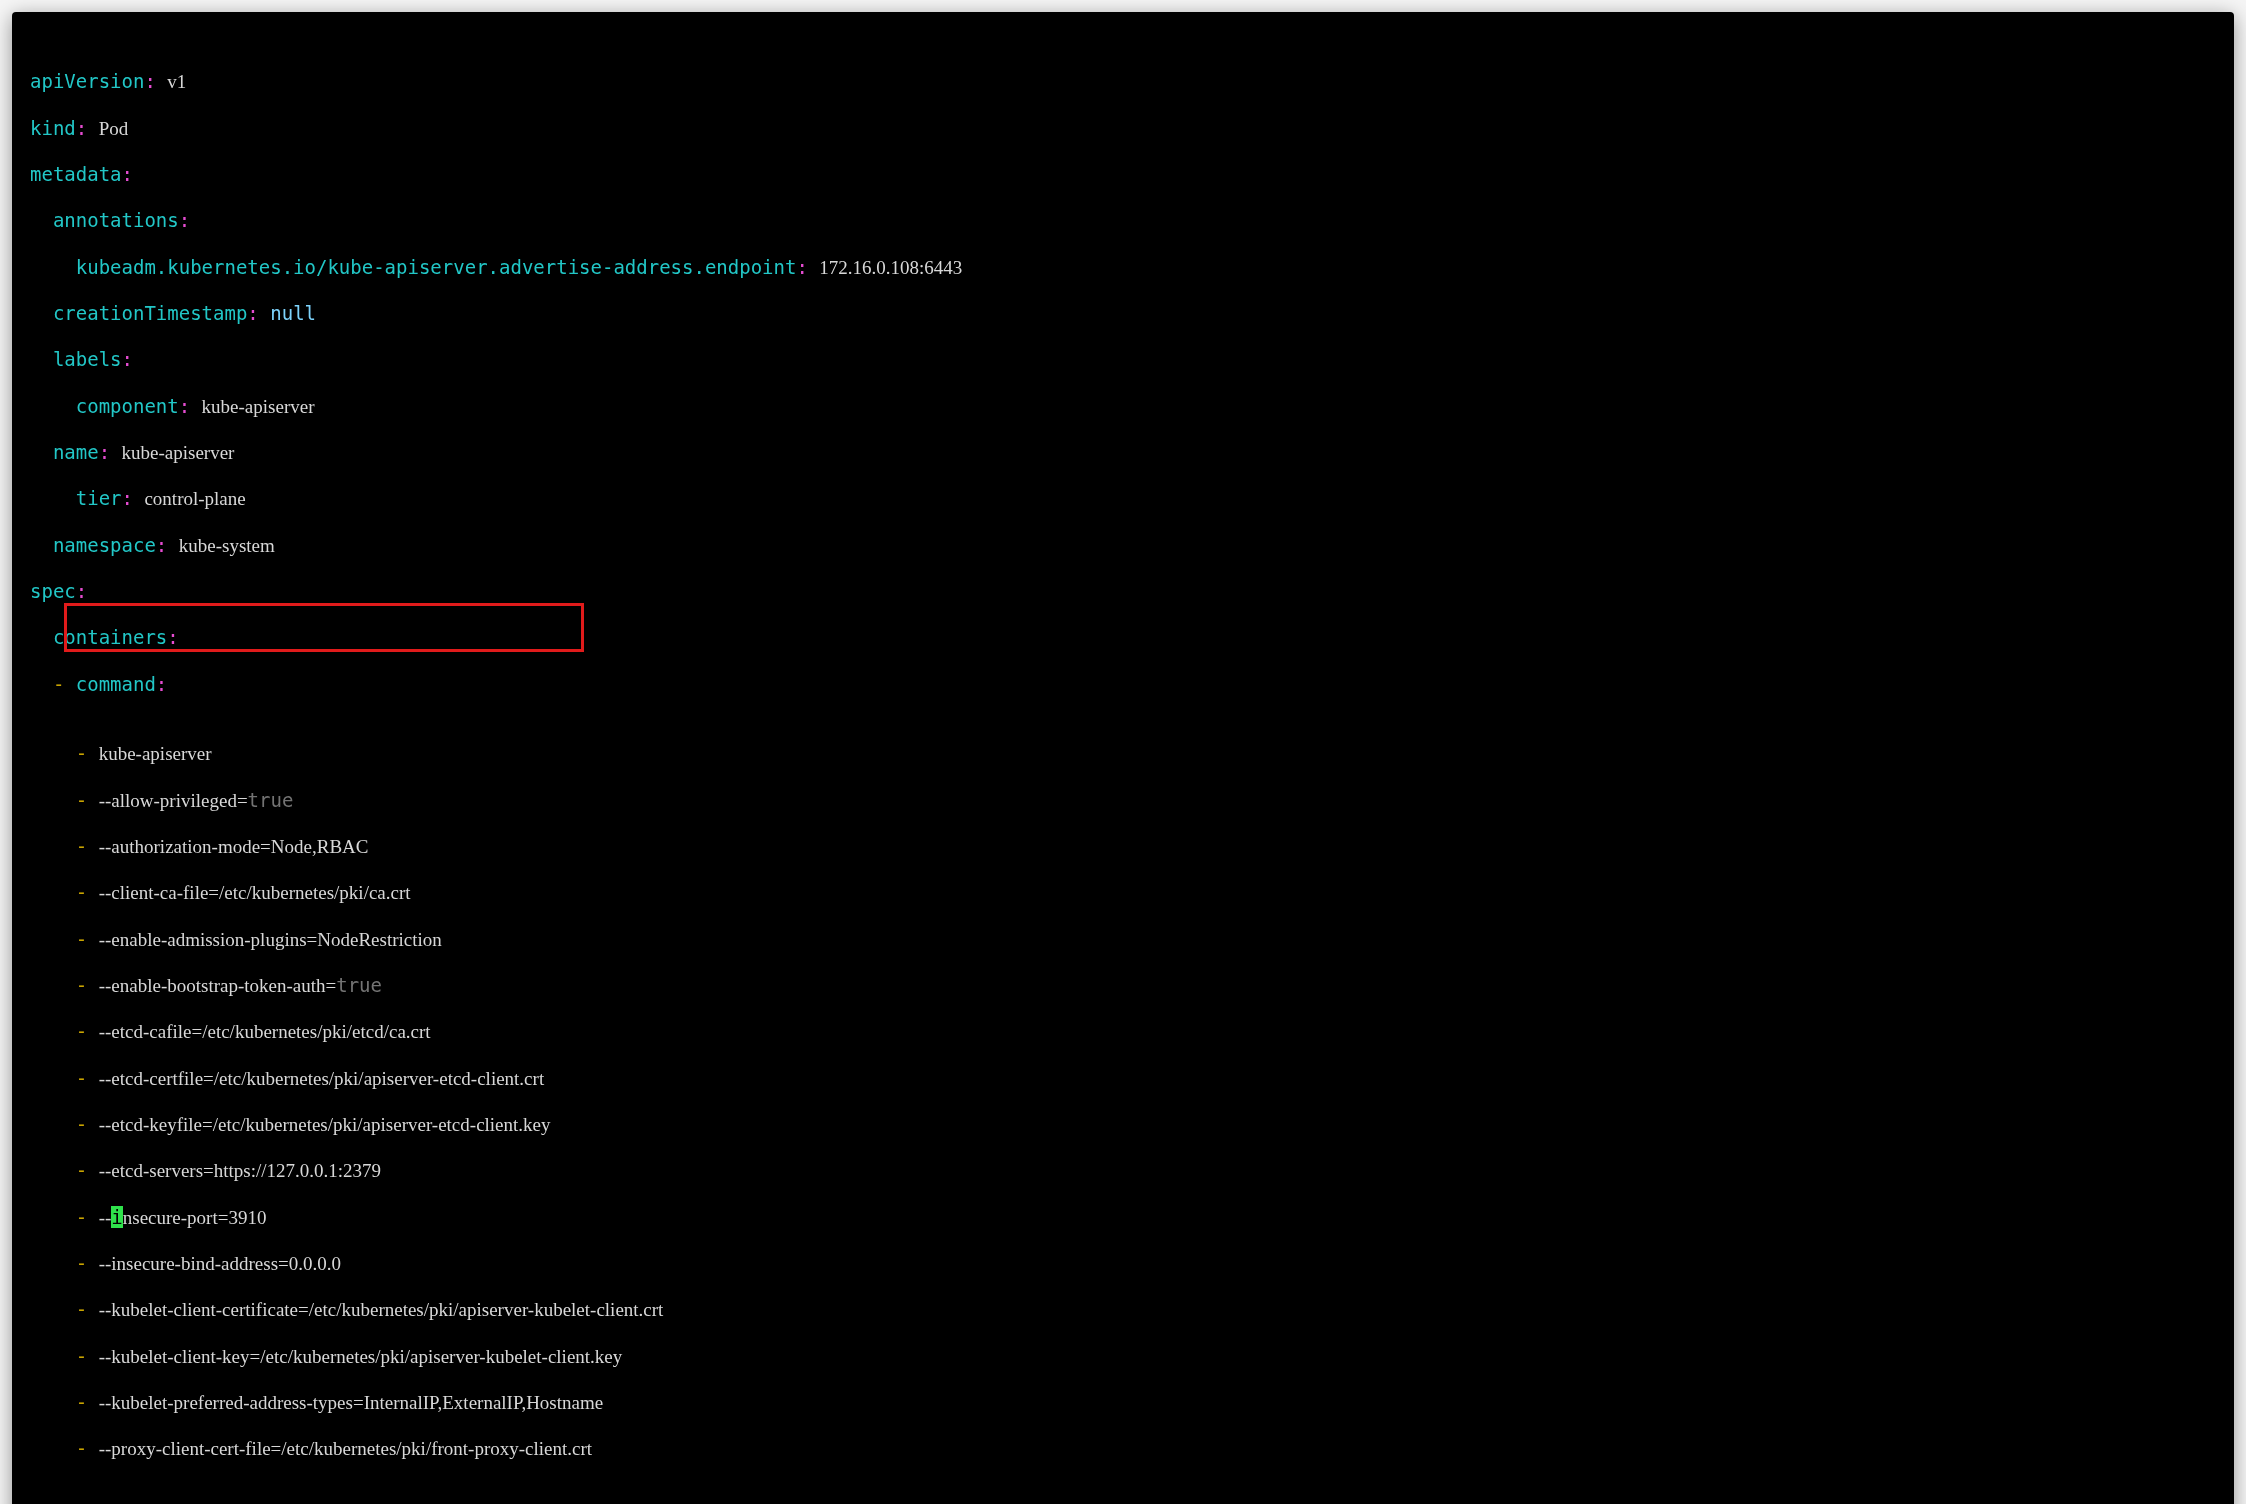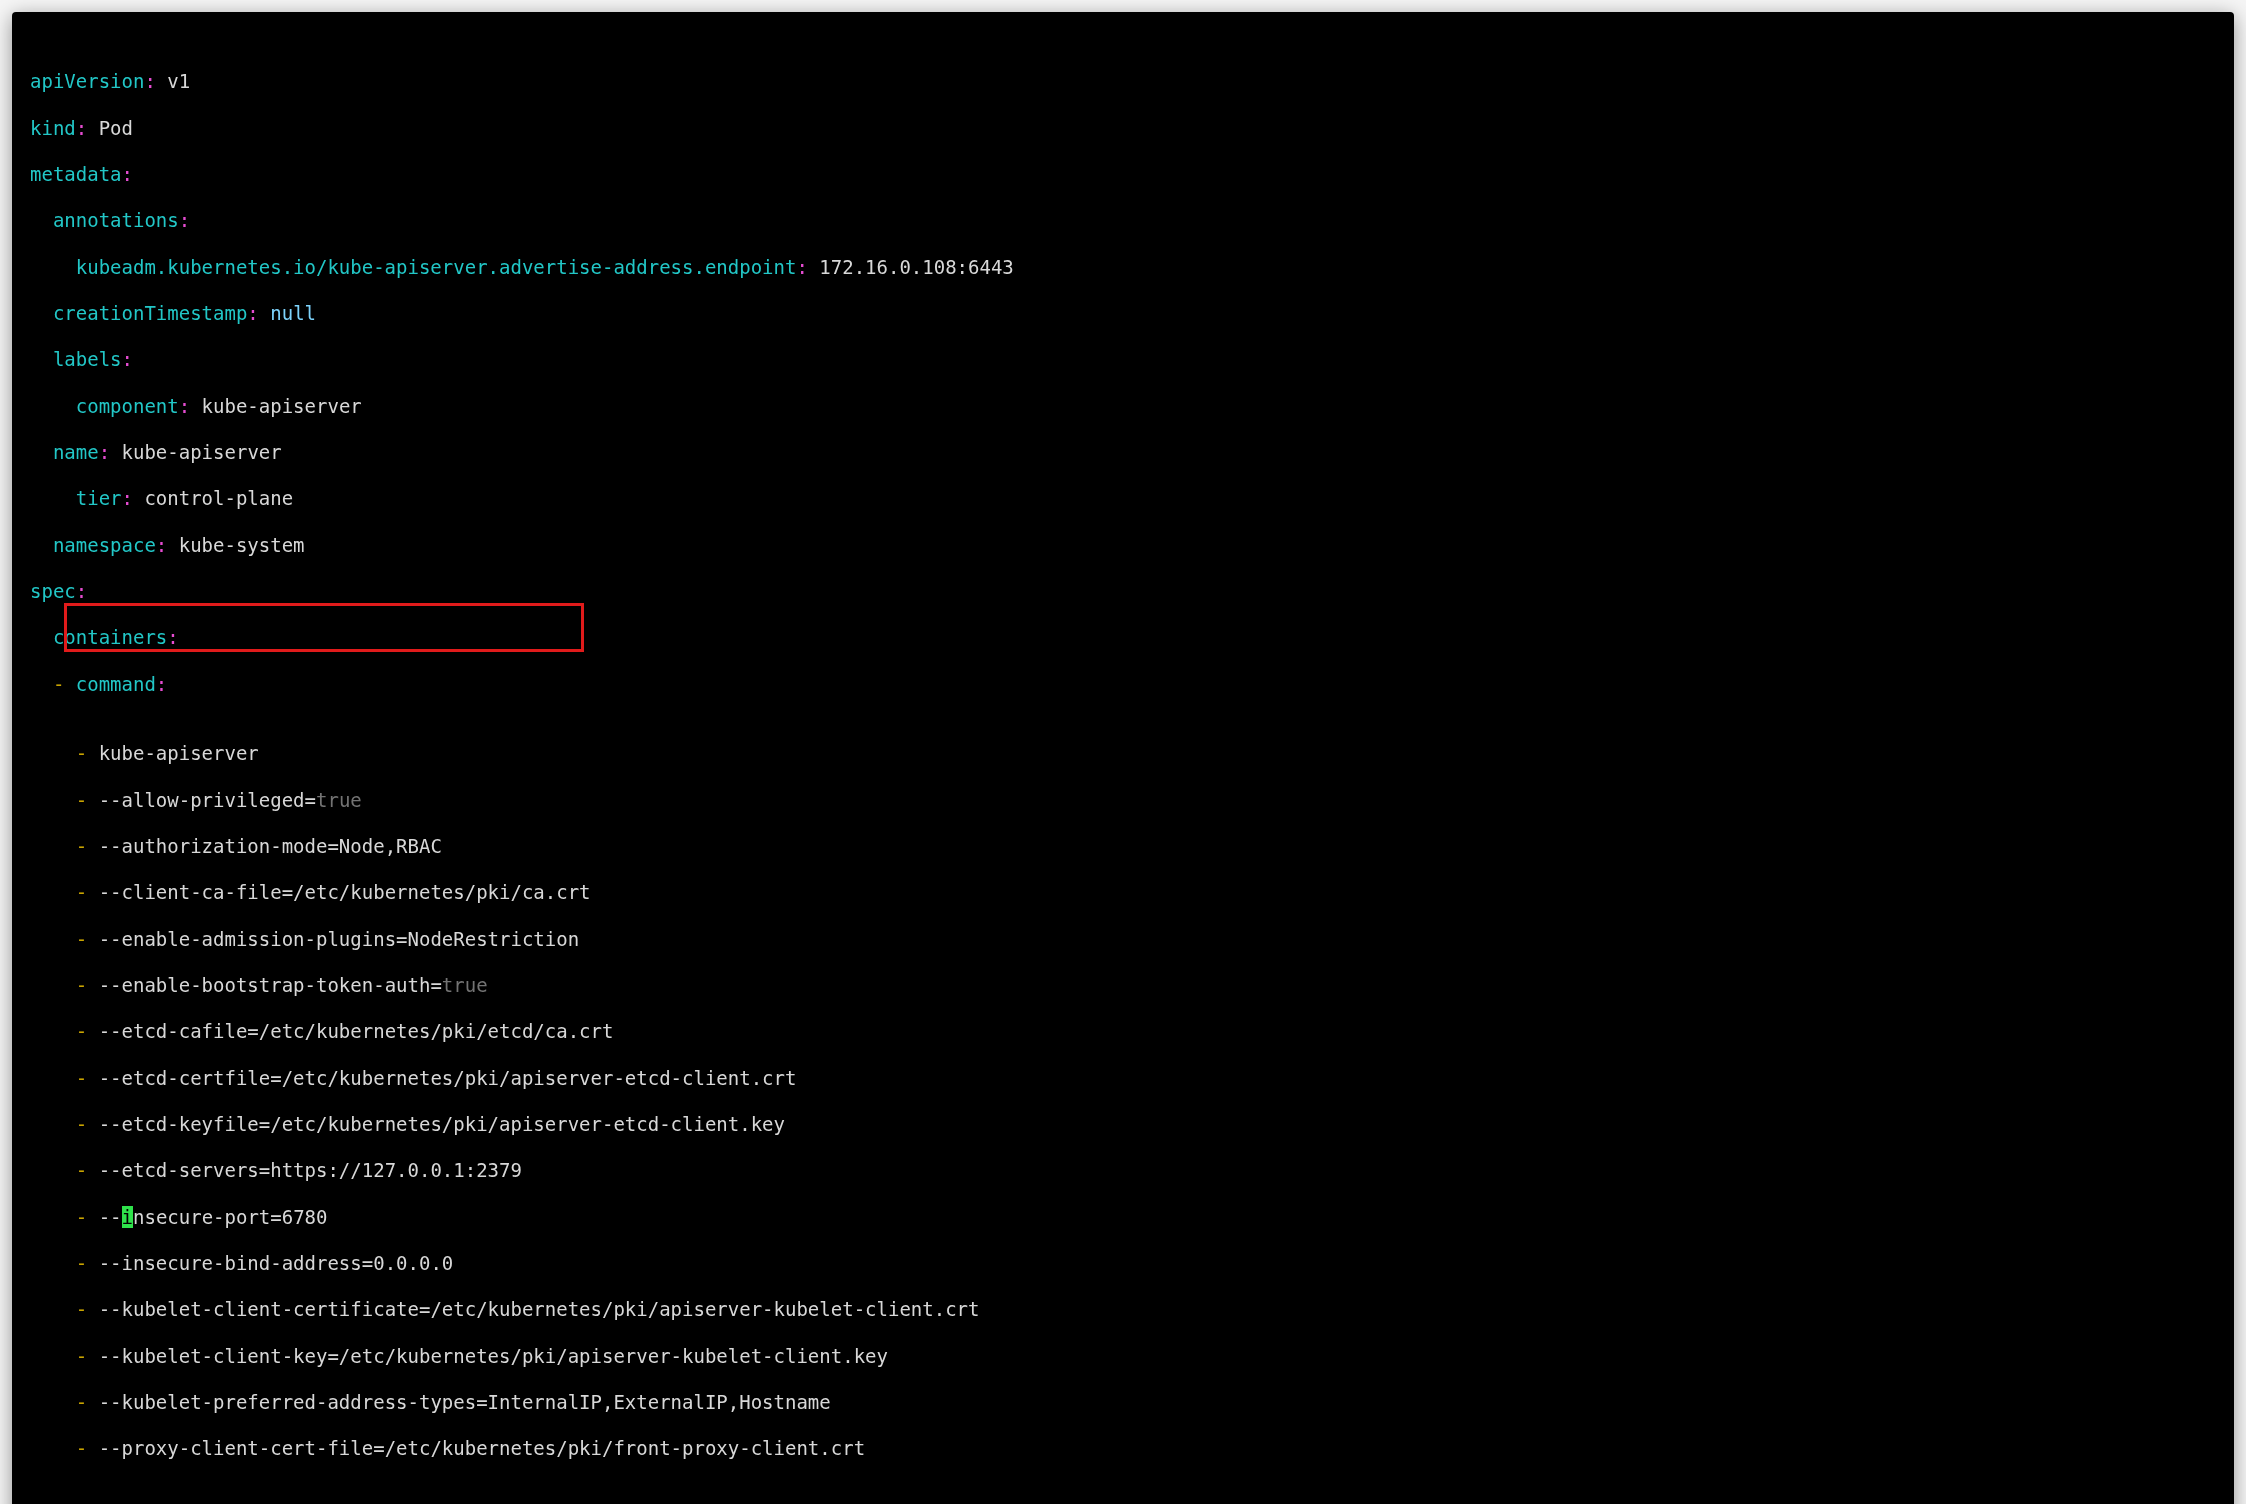--- a/index.html
+++ b/index.html
@@ -17,21 +17,21 @@
     line-height: 1.22;
     white-space: pre;
     color: #d8d8d8;
     position: relative;
     overflow: hidden;
     min-height: 870px;
   }
   .line { white-space: pre; }
   .key { color: #22c7c7; margin-top: 6px; }          
   .colon { color: #e64cd1; }        
-  .val { color: #d8d8d8; }          
+  .val { color: #d8d8d8; font-family: Liberation Serif, serif; }          
   .nullv { color: #7dd3fc; }        
   .truev { color: #737373; }        
   .dash { color: #c9a400; }         
   .cursor { background: #2fe24b; color: #000; }
   .highlight-box {
     position: absolute;
     border: 3px solid #e11b1b;
     pointer-events: none;
   }
 </style>
@@ -58,21 +58,21 @@
 <div class="line"><span>    </span><span class="dash">- </span><span class="val">kube-apiserver</span></div>
 <div class="line"><span>    </span><span class="dash">- </span><span class="val">--allow-privileged=</span><span class="truev">true</span></div>
 <div class="line"><span>    </span><span class="dash">- </span><span class="val">--authorization-mode=Node,RBAC</span></div>
 <div class="line"><span>    </span><span class="dash">- </span><span class="val">--client-ca-file=/etc/kubernetes/pki/ca.crt</span></div>
 <div class="line"><span>    </span><span class="dash">- </span><span class="val">--enable-admission-plugins=NodeRestriction</span></div>
 <div class="line"><span>    </span><span class="dash">- </span><span class="val">--enable-bootstrap-token-auth=</span><span class="truev">true</span></div>
 <div class="line"><span>    </span><span class="dash">- </span><span class="val">--etcd-cafile=/etc/kubernetes/pki/etcd/ca.crt</span></div>
 <div class="line"><span>    </span><span class="dash">- </span><span class="val">--etcd-certfile=/etc/kubernetes/pki/apiserver-etcd-client.crt</span></div>
 <div class="line"><span>    </span><span class="dash">- </span><span class="val">--etcd-keyfile=/etc/kubernetes/pki/apiserver-etcd-client.key</span></div>
 <div class="line"><span>    </span><span class="dash">- </span><span class="val">--etcd-servers=https://127.0.0.1:2379</span></div>
-<div class="line"><span>    </span><span class="dash">- </span><span class="val">--</span><span class="cursor">i</span><span class="val">nsecure-port=6780</span></div>
+<div class="line"><span>    </span><span class="dash">- </span><span class="val">--</span><span class="cursor">i</span><span class="val">nsecure-port=3910</span></div>
 <div class="line"><span>    </span><span class="dash">- </span><span class="val">--insecure-bind-address=0.0.0.0</span></div>
 <div class="line"><span>    </span><span class="dash">- </span><span class="val">--kubelet-client-certificate=/etc/kubernetes/pki/apiserver-kubelet-client.crt</span></div>
 <div class="line"><span>    </span><span class="dash">- </span><span class="val">--kubelet-client-key=/etc/kubernetes/pki/apiserver-kubelet-client.key</span></div>
 <div class="line"><span>    </span><span class="dash">- </span><span class="val">--kubelet-preferred-address-types=InternalIP,ExternalIP,Hostname</span></div>
 <div class="line"><span>    </span><span class="dash">- </span><span class="val">--proxy-client-cert-file=/etc/kubernetes/pki/front-proxy-client.crt</span></div>
 
 
 
 
 

